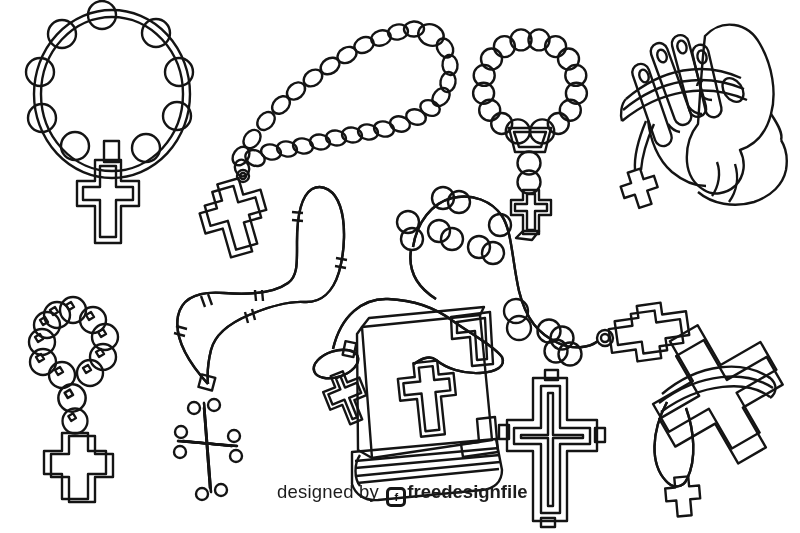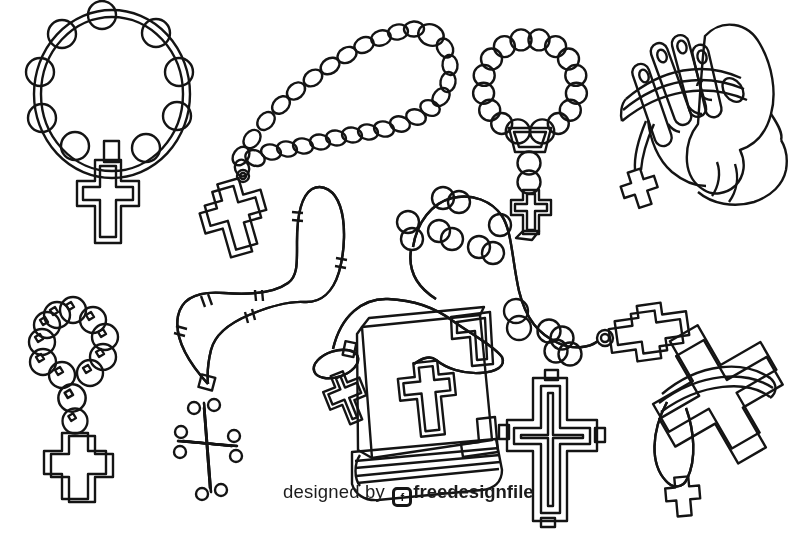--- a/index.html
+++ b/index.html
@@ -5,21 +5,21 @@
   html,body{margin:0;padding:0;background:#ffffff;}
   .canvas{
     position:relative;width:800px;height:533px;background:#ffffff;overflow:hidden;
     font-family:"Liberation Sans", sans-serif;
   }
   .art{position:absolute;left:0;top:0;}
   .art path,.art circle,.art ellipse,.art rect,.art line{
     fill:none;stroke:#141414;stroke-width:2.4;stroke-linejoin:round;
   }
   .wm{
-    position:absolute;left:283px;top:481px;white-space:nowrap;
+    position:absolute;left:277px;top:481px;white-space:nowrap;
     font-size:18.5px;color:#1c1c1c;letter-spacing:.2px;
   }
   .wm .pre{font-weight:500;}
   .wm .brand{font-weight:800;letter-spacing:0;}
   .wm .logo{
     display:inline-block;width:14px;height:14px;border:3px solid #161616;border-radius:5px;
     font-weight:800;font-size:11px;line-height:14px;text-align:center;vertical-align:-3px;
     margin:0 1px 0 2px;color:#161616;
   }
 </style>

